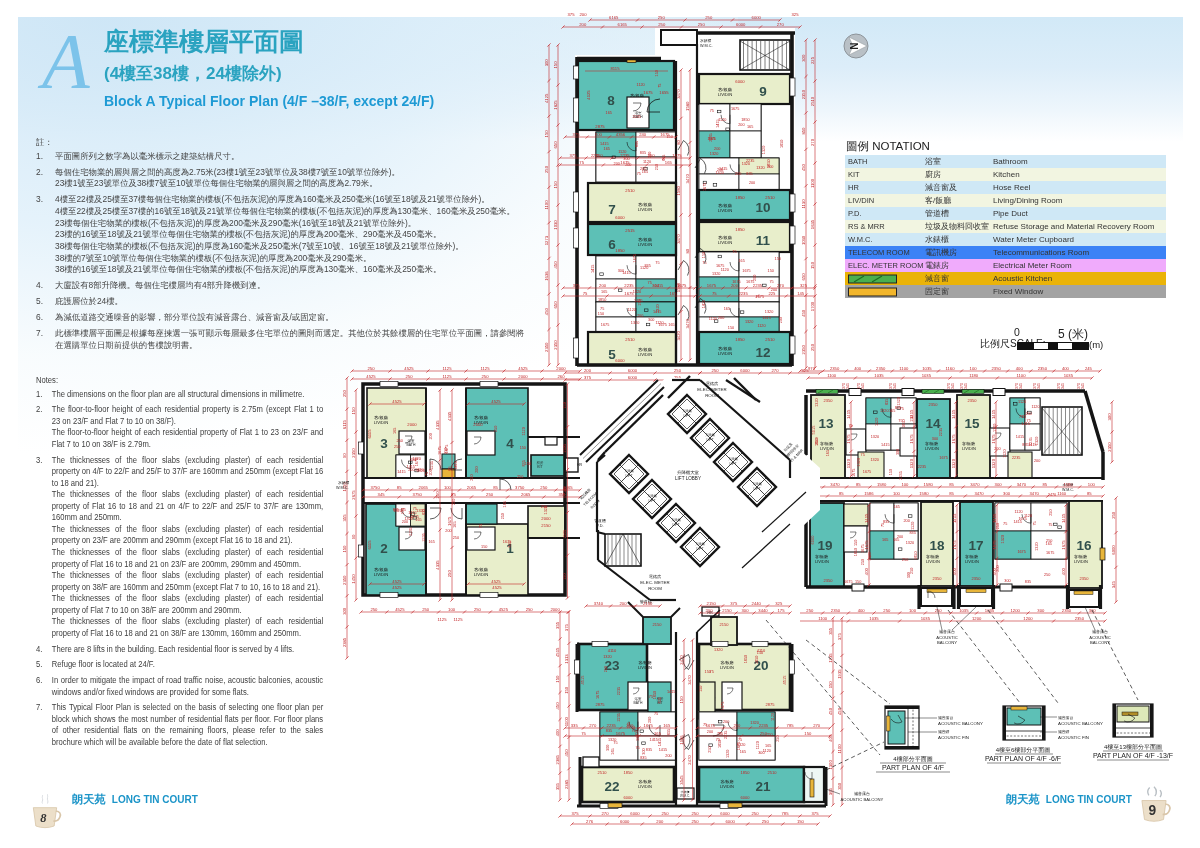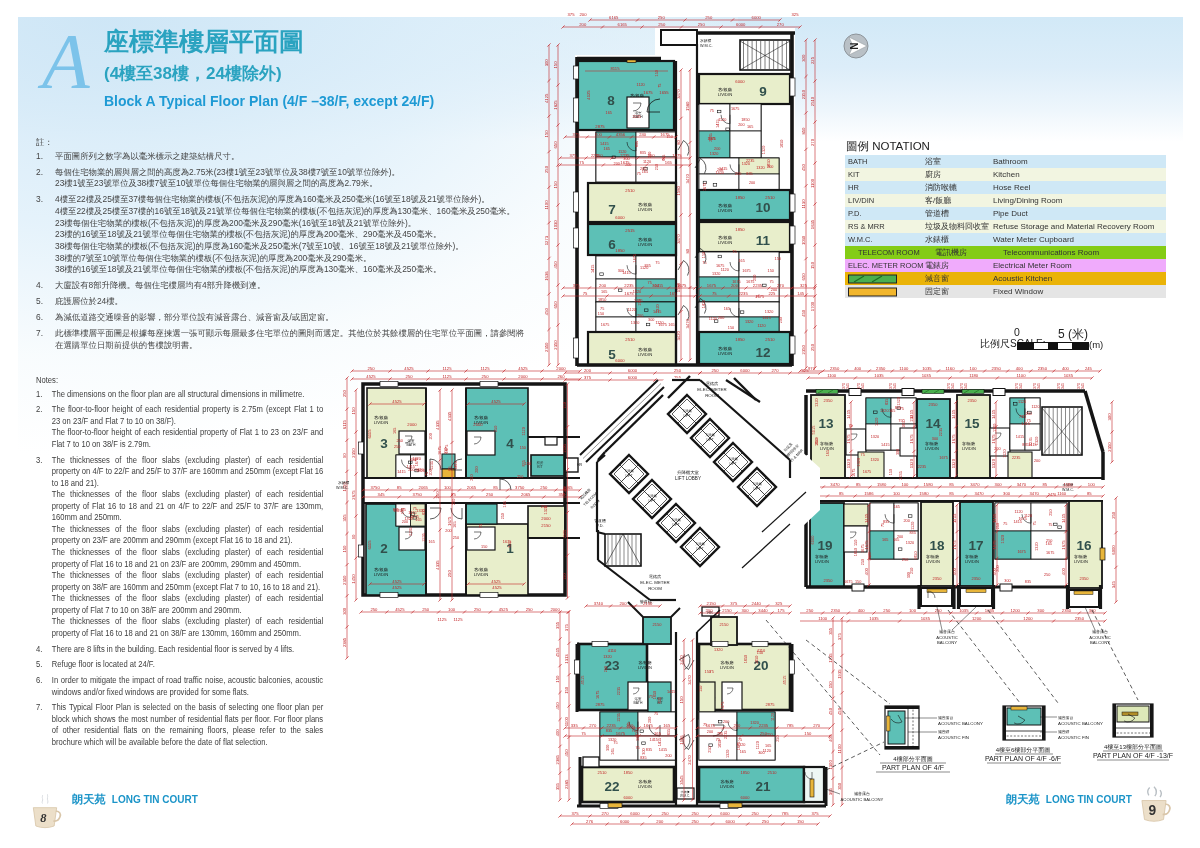--- a/index.html
+++ b/index.html
@@ -62,21 +62,21 @@
       <span class="lc2">浴室</span>
       <span class="lc3">Bathroom</span>
     </div>
 <div class="legrow" style="background:#f2f5e1;">
       <span class="lc1">KIT</span>
       <span class="lc2">廚房</span>
       <span class="lc3">Kitchen</span>
     </div>
 <div class="legrow" style="background:#cfe8f6;">
       <span class="lc1">HR</span>
-      <span class="lc2">消防喉轆</span>
+      <span class="lc2">減音窗及</span>
       <span class="lc3">Hose Reel</span>
     </div>
 <div class="legrow" style="background:#f2f5e1;">
       <span class="lc1">LIV/DIN</span>
       <span class="lc2">客/飯廳</span>
       <span class="lc3">Living/Dining Room</span>
     </div>
 <div class="legrow" style="background:#cfe8f6;">
       <span class="lc1">P.D.</span>
       <span class="lc2">管道槽</span>
@@ -85,42 +85,42 @@
 <div class="legrow" style="background:#f2f5e1;">
       <span class="lc1">RS &amp; MRR</span>
       <span class="lc2">垃圾及物料回收室</span>
       <span class="lc3">Refuse Storage and Material Recovery Room</span>
     </div>
 <div class="legrow" style="background:#cfe8f6;">
       <span class="lc1">W.M.C.</span>
       <span class="lc2">水錶櫃</span>
       <span class="lc3">Water Meter Cupboard</span>
     </div>
-<div class="legrow" style="background:#84cc16;padding-left:10px;">
+<div class="legrow" style="background:#3b82f6;">
       <span class="lc1">TELECOM ROOM</span>
       <span class="lc2">電訊機房</span>
       <span class="lc3">Telecommunications Room</span>
     </div>
 <div class="legrow" style="background:#f0abfc;">
       <span class="lc1">ELEC. METER ROOM</span>
       <span class="lc2">電錶房</span>
       <span class="lc3">Electrical Meter Room</span>
     </div>
 <div class="legrow" style="background:#eab308;">
       <span class="lc1">
         <svg width="50" height="10" style="display:block">
           <rect x="0.5" y="1" width="48" height="8" fill="#4aaf4e" stroke="#222" stroke-width="1"></rect>
           <line x1="6" y1="8" x2="16" y2="2" stroke="#1d6e20" stroke-width="1.2"></line>
           <line x1="24" y1="8" x2="34" y2="2" stroke="#1d6e20" stroke-width="1.2"></line>
         </svg>
       </span>
       <span class="lc2">減音窗</span>
       <span class="lc3">Acoustic Kitchen</span>
     </div>
-<div class="legrow" style="background:#e5e5e5;">
+<div class="legrow" style="background:#a3a3a3;">
       <span class="lc1">
         <svg width="50" height="10" style="display:block">
           <rect x="0.5" y="1" width="48" height="8" fill="#f2b62c" stroke="#222" stroke-width="1"></rect>
         </svg>
       </span>
       <span class="lc2">固定窗</span>
       <span class="lc3">Fixed Window</span>
     </div>
 </div>
 

